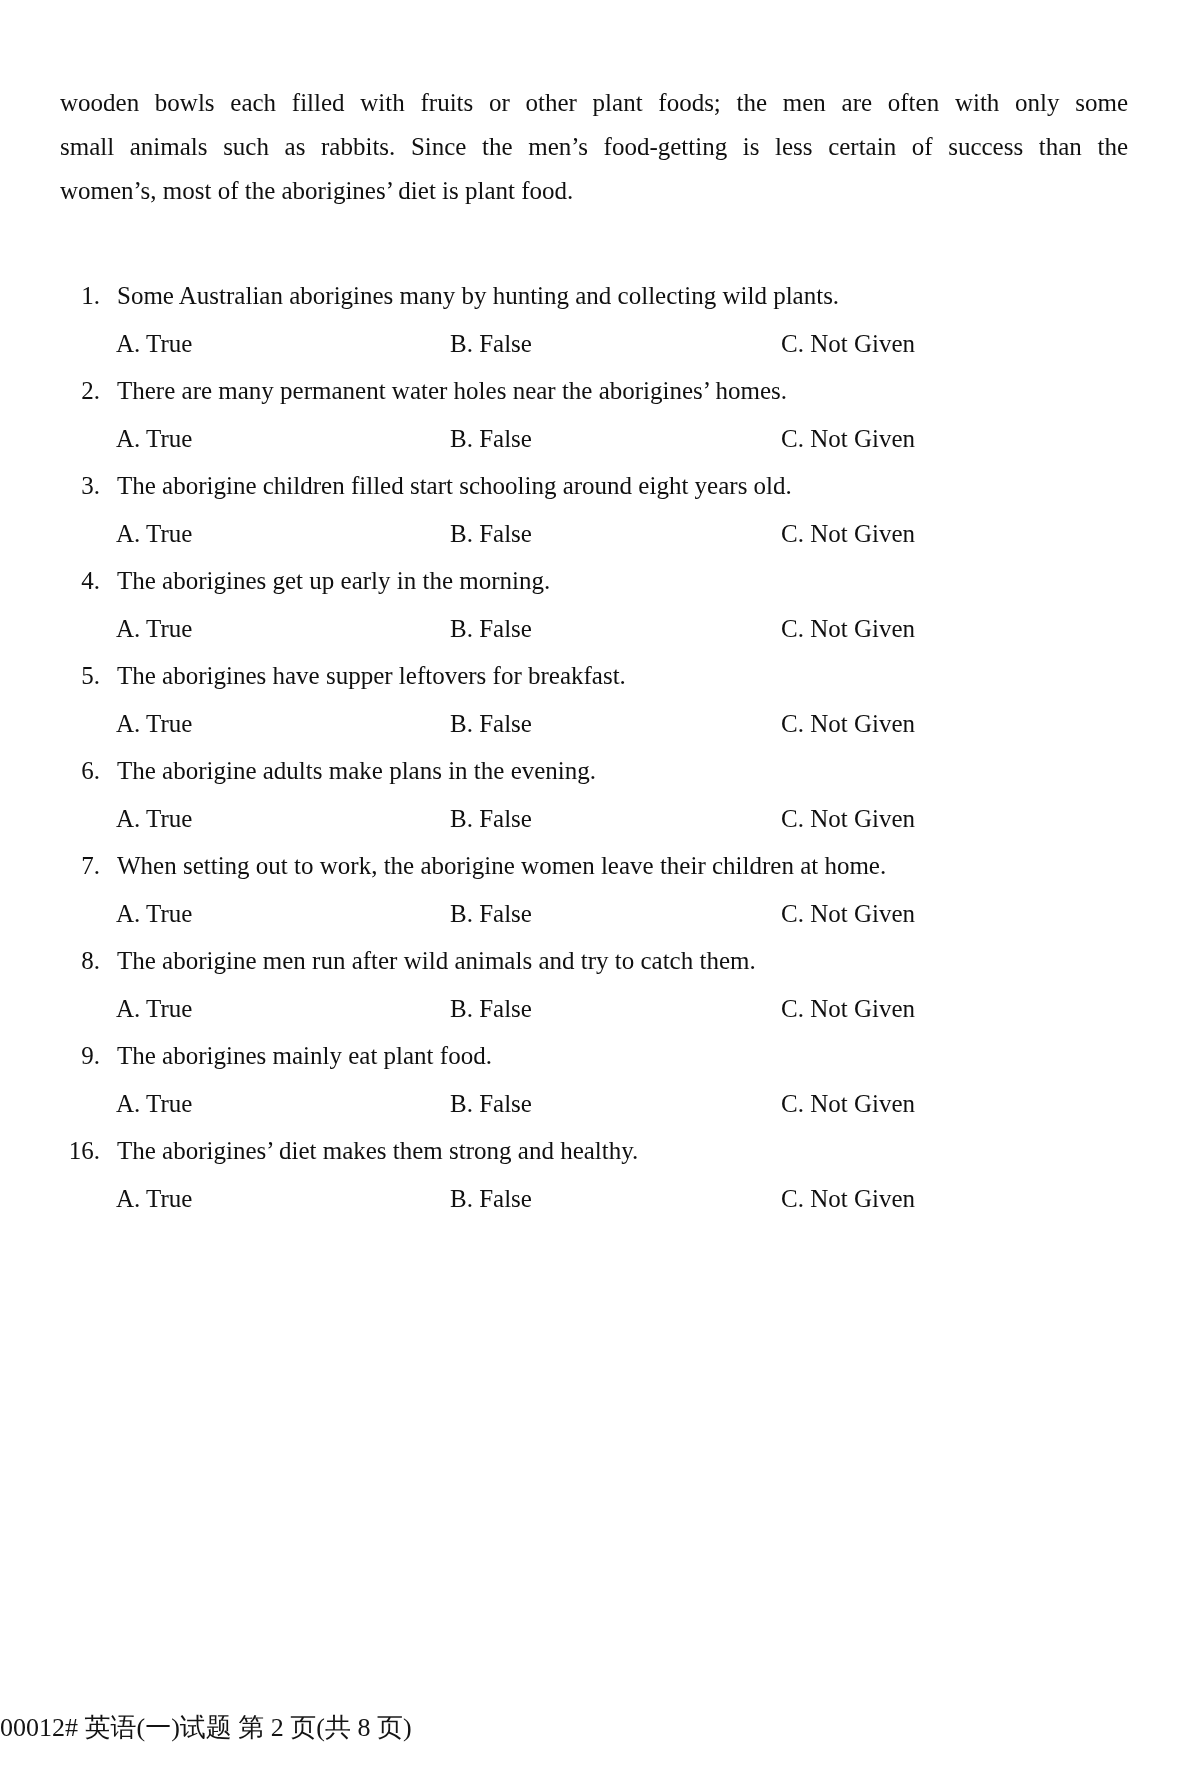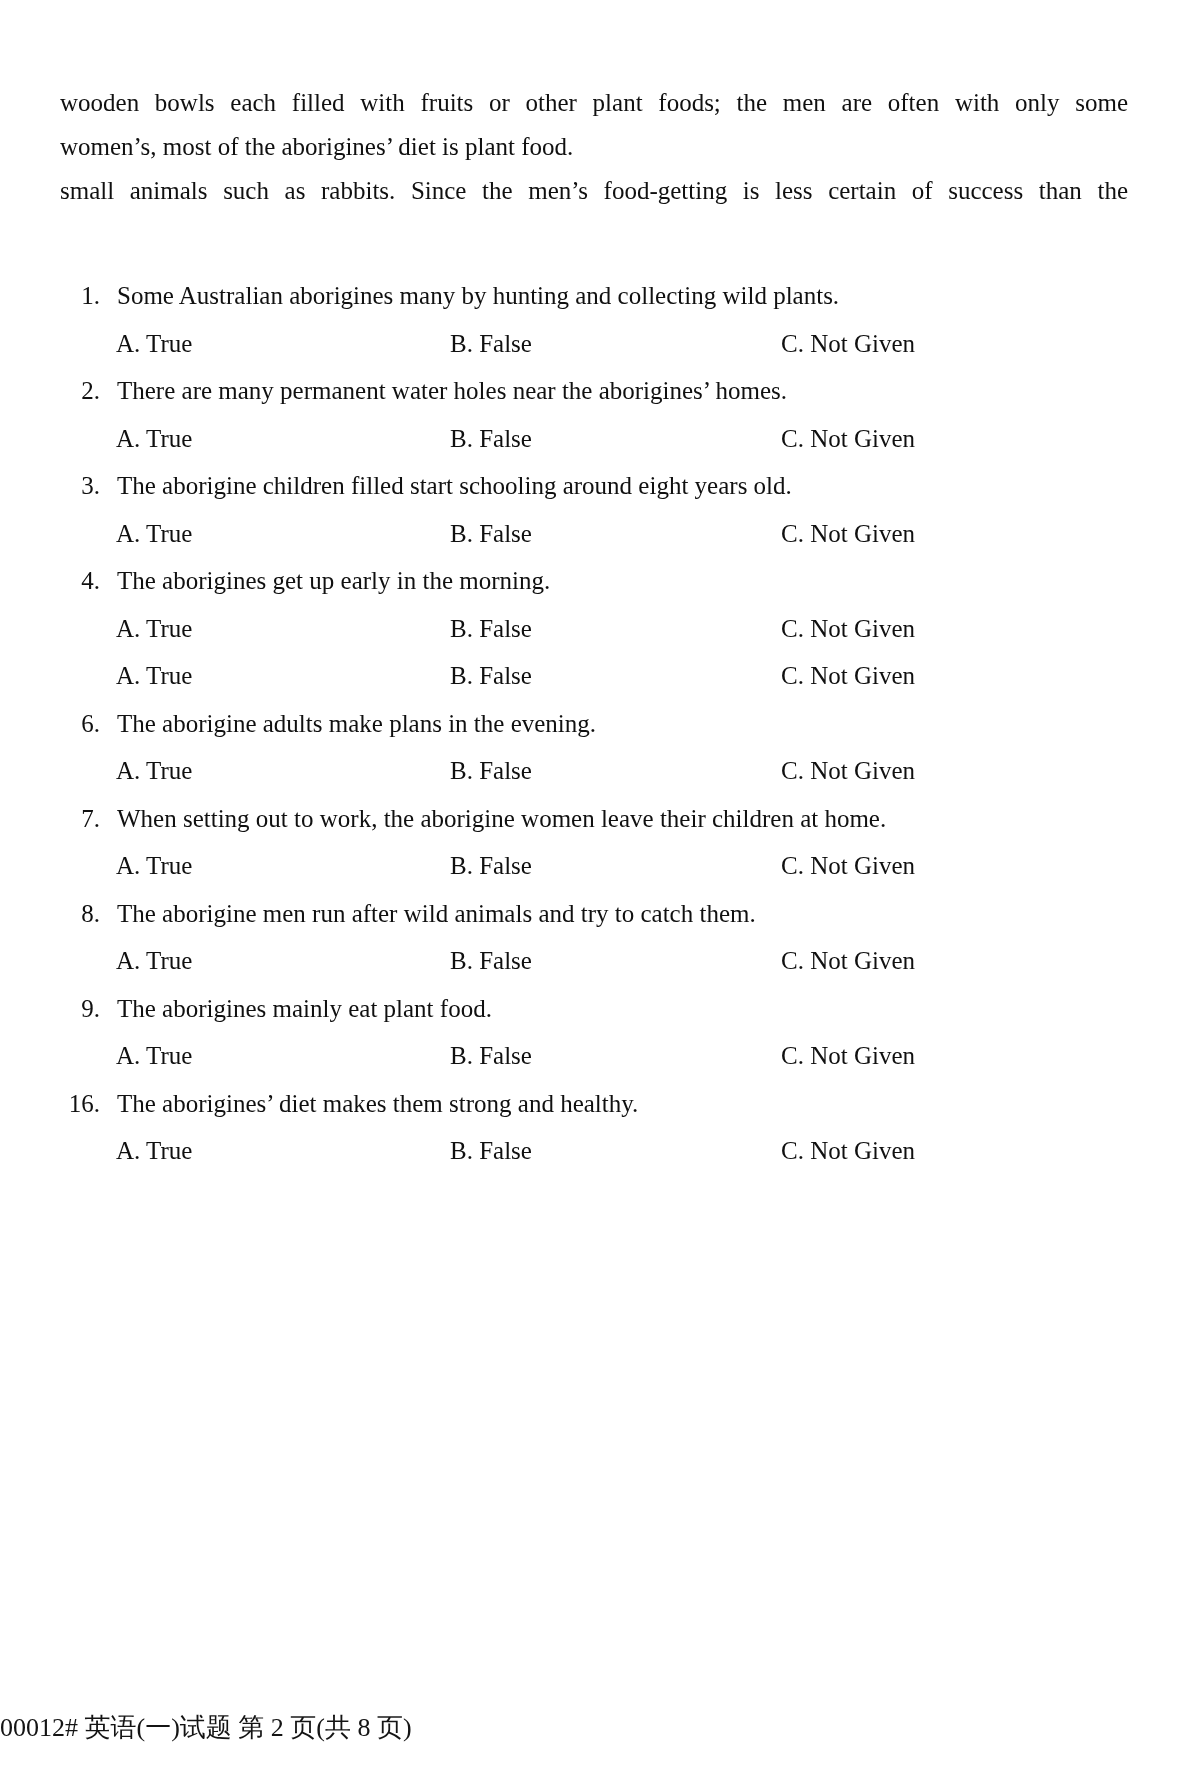--- a/index.html
+++ b/index.html
@@ -48,22 +48,22 @@
     color: #141414;
   }
 </style>
 </head>
 <body>
 
 <div class="page">
 
   <section class="passage">
     <p class="passage-line justified">wooden bowls each filled with fruits or other plant foods; the men are often with only some</p>
+    <p class="passage-line justified">small animals such as rabbits. Since the men’s food-getting is less certain of success than the</p>
     <p class="passage-line">women’s, most of the aborigines’ diet is plant food.</p>
-    <p class="passage-line justified">small animals such as rabbits. Since the men’s food-getting is less certain of success than the</p>
   </section>
 
   <section class="questions" id="question-list">
     <div class="question">
       <div class="q-line"><span class="q-num">1.</span><span class="q-text">Some Australian aborigines many by hunting and collecting wild plants.</span></div>
       <div class="q-opts"><span class="opt opt-true">A. True</span><span class="opt opt-false">B. False</span><span class="opt opt-not-given">C. Not Given</span></div>
     </div>
 
     <div class="question">
       <div class="q-line"><span class="q-num">2.</span><span class="q-text">There are many permanent water holes near the aborigines’ homes.</span></div>
@@ -74,20 +74,21 @@
       <div class="q-line"><span class="q-num">3.</span><span class="q-text">The aborigine children filled start schooling around eight years old.</span></div>
       <div class="q-opts"><span class="opt opt-true">A. True</span><span class="opt opt-false">B. False</span><span class="opt opt-not-given">C. Not Given</span></div>
     </div>
 
     <div class="question">
       <div class="q-line"><span class="q-num">4.</span><span class="q-text">The aborigines get up early in the morning.</span></div>
       <div class="q-opts"><span class="opt opt-true">A. True</span><span class="opt opt-false">B. False</span><span class="opt opt-not-given">C. Not Given</span></div>
     </div>
 
     <div class="question">
+      <div class="q-line"><span class="q-num">5.</span><span class="q-text">The aborigines have supper leftovers for breakfast.</span></div>
       <div class="q-opts"><span class="opt opt-true">A. True</span><span class="opt opt-false">B. False</span><span class="opt opt-not-given">C. Not Given</span></div>
     </div>
 
     <div class="question">
       <div class="q-line"><span class="q-num">6.</span><span class="q-text">The aborigine adults make plans in the evening.</span></div>
       <div class="q-opts"><span class="opt opt-true">A. True</span><span class="opt opt-false">B. False</span><span class="opt opt-not-given">C. Not Given</span></div>
     </div>
 
     <div class="question">
       <div class="q-line"><span class="q-num">7.</span><span class="q-text">When setting out to work, the aborigine women leave their children at home.</span></div>

